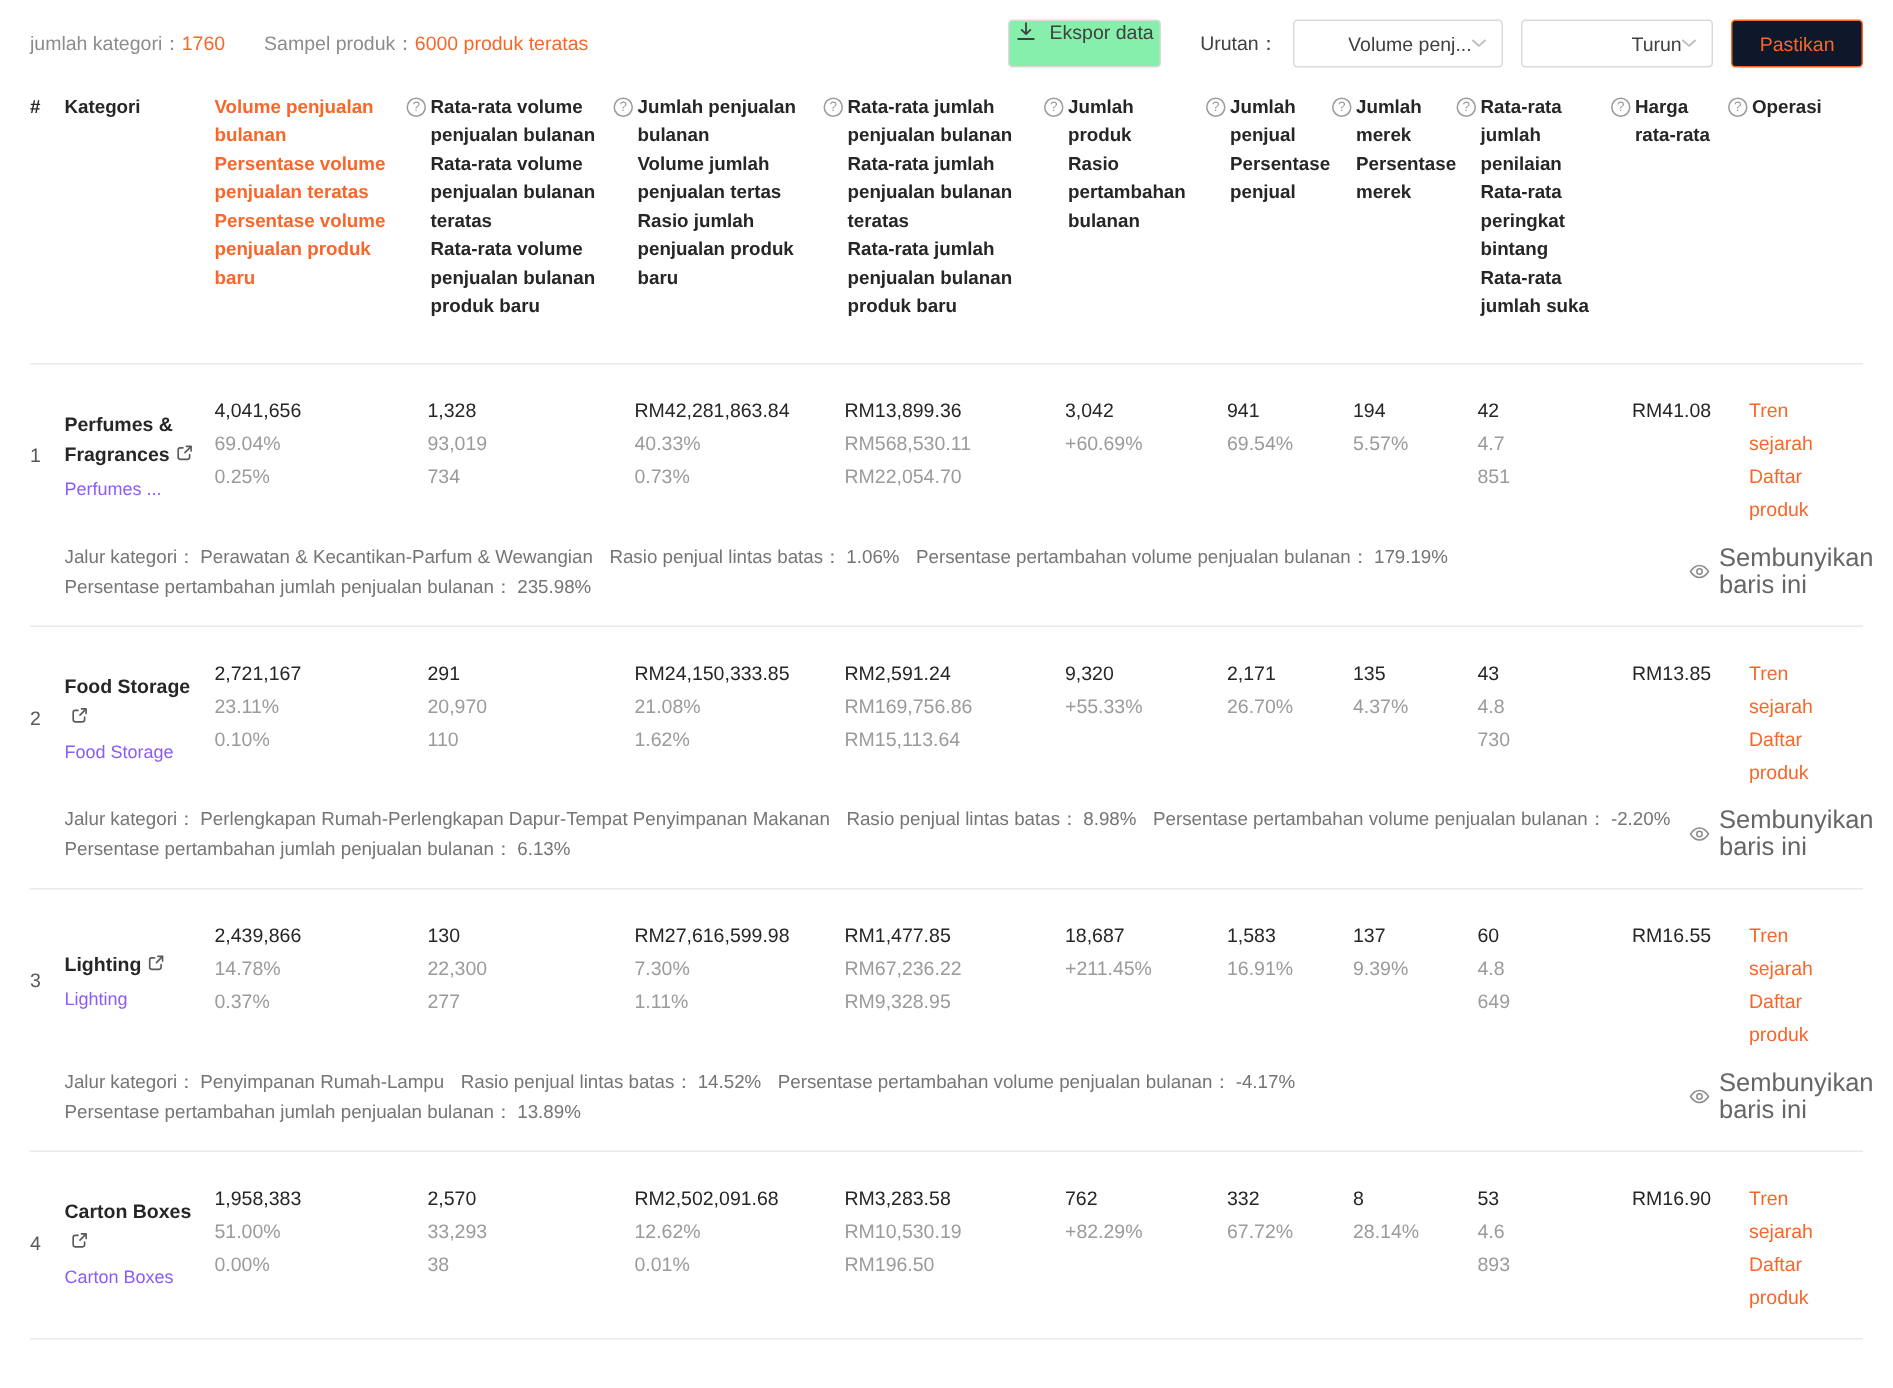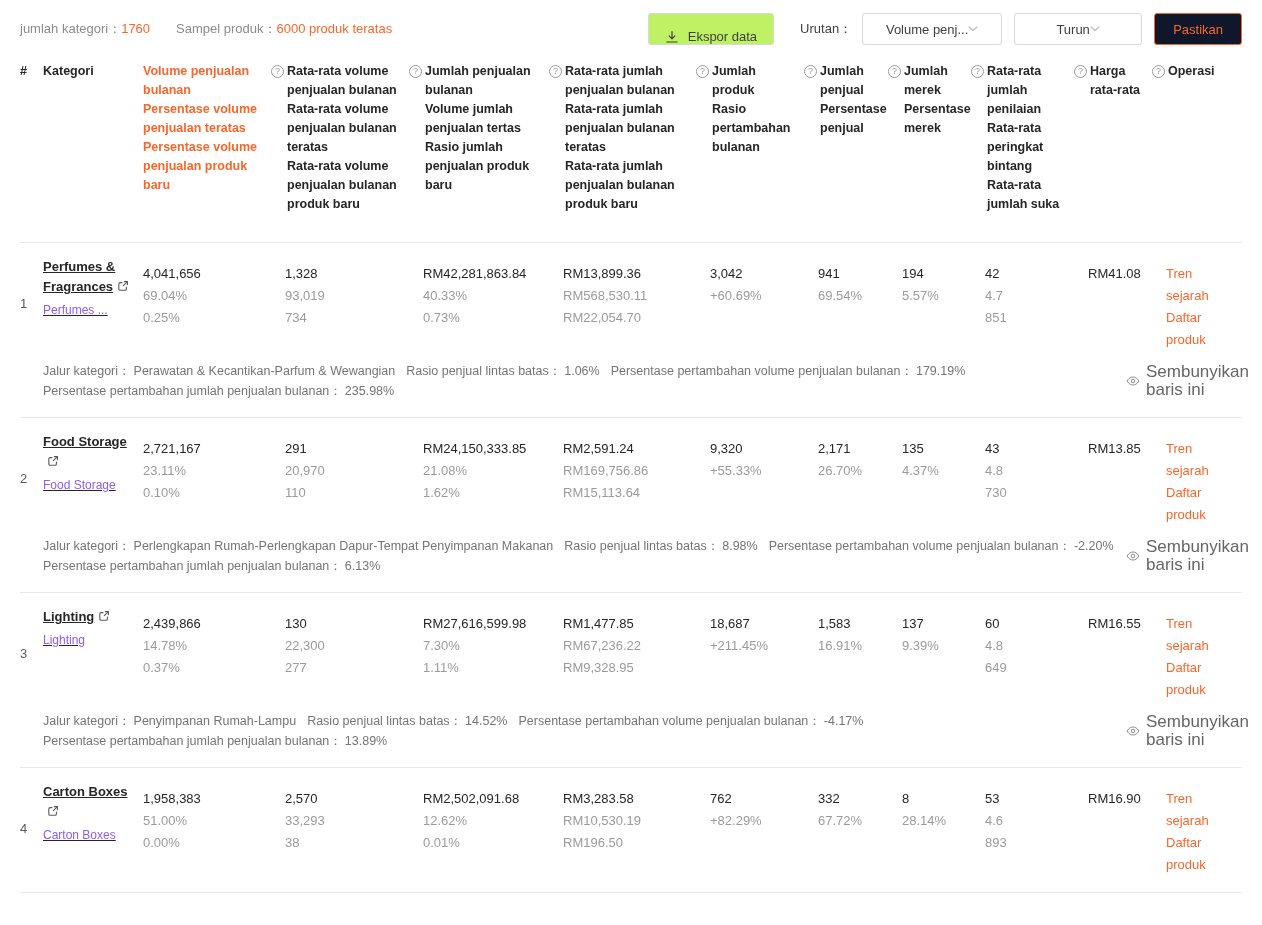--- a/index.html
+++ b/index.html
@@ -10,28 +10,28 @@
   }
   [data-interactable="true"] { cursor:pointer; }
   .page { padding:12px 20px 0 20px; }
 
   
   .toolbar { display:flex; align-items:center; height:34px; margin-bottom:16px; }
   .stats { display:flex; align-items:center; gap:26px; font-size:13px; color:#8c8c8c; }
   .stat-value { color:var(--accent); }
   .toolbar-right { margin-left:auto; display:flex; align-items:center; }
   .btn-export {
-    height:32px; border:1px solid #d9d9d9; border-radius:3px; background:#bef264;
-    display:inline-flex; align-items:flex-end; gap:9px; padding:0 16px;
+    height:32px; border:1px solid #d9d9d9; border-radius:3px; background:#86efac;
+    display:inline-flex; align-items:flex-start; gap:9px; padding:0 4px;
     font-size:13px; color:#404040;
   }
   .sort-label { margin-left:26px; margin-right:10px; font-size:13px; color:#404040; }
   .select {
     height:32px; border:1px solid #d9d9d9; border-radius:3px; background:#fff;
-    display:inline-flex; align-items:center; justify-content:center;
+    display:inline-flex; align-items:center; justify-content:flex-end;
     padding:0 10px; font-size:13px; color:#404040;
   }
   .select.field { width:140px; margin-right:12px; }
   .select.dir { width:128px; margin-right:12px; }
   .select-value { overflow:hidden; white-space:nowrap; }
   .btn-confirm {
     height:32px; padding:0 18px; border:1px solid var(--accent); color:var(--accent);
     background:#0f172a; border-radius:3px; font-size:13px;
   }
 
@@ -47,21 +47,21 @@
   .qicon {
     flex:0 0 13px; width:13px; height:13px; margin:3px 3px 0 0;
     border:1px solid #9b9b9b; border-radius:50%; color:#9b9b9b;
     font-size:9px; line-height:11px; text-align:center; font-weight:400;
   }
 
   
   .row-block { border-bottom:1px solid #e9e9e9; padding:14px 0 16px 0; }
   .row-main { display:grid; grid-template-columns:var(--cols); min-height:88px; font-size:13px; line-height:22px; }
   .c-index { color:#595959; align-self:center; }
-  .c-cat { display:flex; flex-direction:column; justify-content:flex-start; padding-right:10px; min-width:0;text-decoration:underline; }
+  .c-cat { display:flex; flex-direction:column; justify-content:center; padding-right:10px; min-width:0; }
   .cat-name { font-weight:600; color:#262626; line-height:20px; }
   .ext-wrap { display:inline-block; margin-left:4px; vertical-align:-1px; }
   .cat-sub { color:#8b5cf6; font-size:12px; line-height:20px; margin-top:2px; white-space:nowrap; overflow:hidden; }
   .c-data { padding:6px 12px 0 14px; min-width:0; }
   .c-data.no-indent { padding-left:0; }
   .l1 { color:#262626; }
   .l2 { color:#9b9b9b; }
   .c-ops .op-link { display:block; color:var(--accent); text-decoration:none; line-height:22px; }
   .row-footer { display:flex; align-items:center; margin-top:10px; margin-left:23px; font-size:12.5px; color:#757575; }
   .f-lines { flex:1; min-width:0; }

